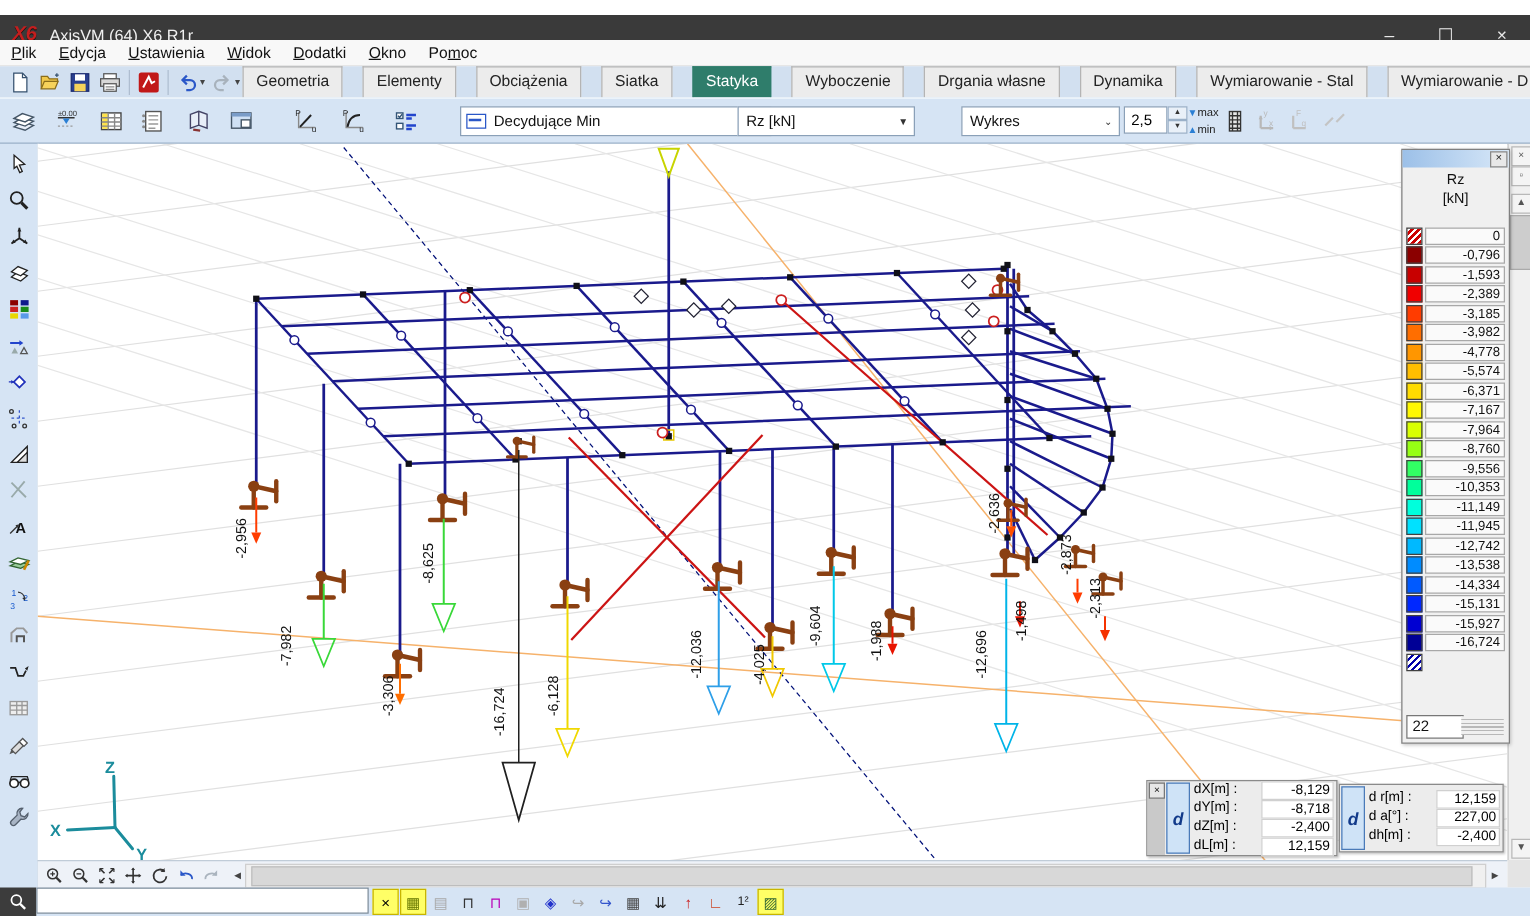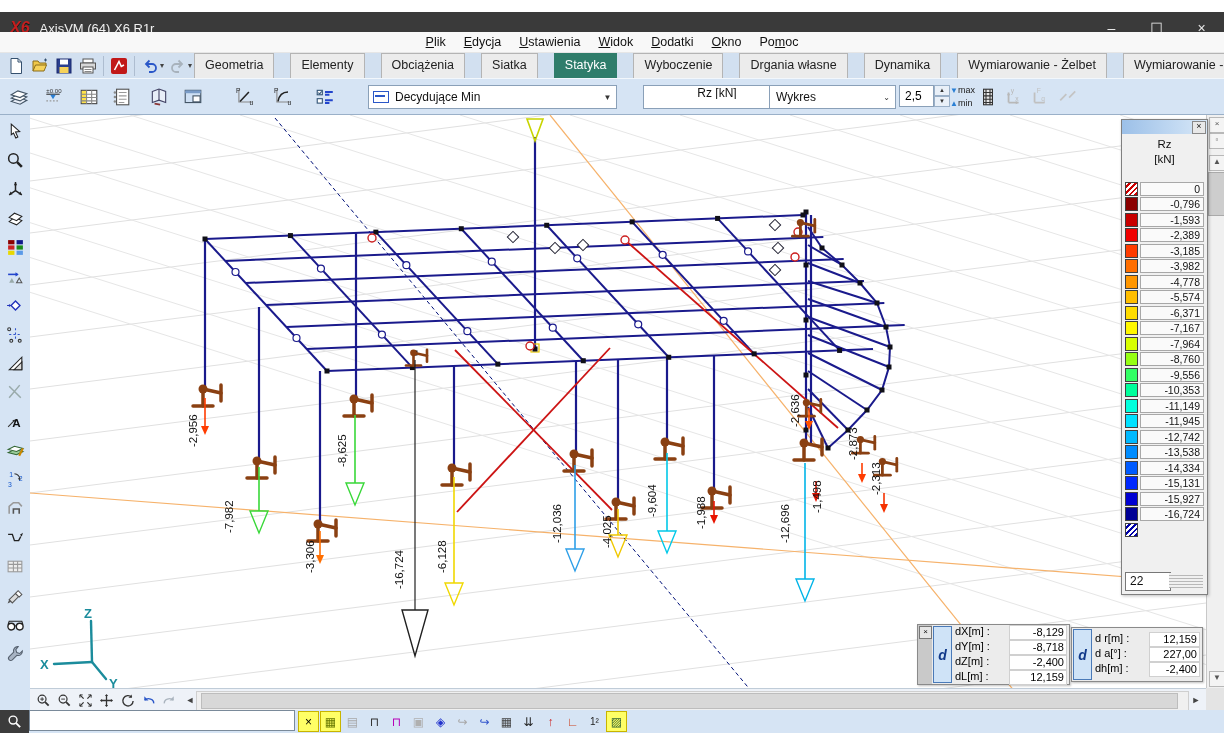--- a/index.html
+++ b/index.html
@@ -8,21 +8,21 @@
   
   #titlebar{left:0;top:0;width:1224px;height:32px;background:#3a3a3a;display:flex;align-items:center;color:#eee;margin-top:12px;}
   #logo{font-weight:bold;font-style:italic;color:#c41e1e;font-size:16px;margin-left:10px;
     text-shadow:0 1px 0 #111;}
   #wintitle{font-size:13px;margin-left:10px;color:#f0f0f0;}
   #wincontrols{margin-left:auto;display:flex;height:32px;}
   .wbtn{width:45px;height:32px;display:flex;align-items:center;justify-content:center;
     color:#e8e8e8;font-size:14px;cursor:default;}
   
   #menubar{left:0;top:32px;width:1224px;height:20px;background:#f8f8f8;display:flex;
-    font-size:12.5px;color:#111;border-bottom:1px solid #e6e6e6;justify-content:center;}
+    font-size:12.5px;color:#111;border-bottom:1px solid #e6e6e6;}
   .menuitem{padding:0 9px;line-height:20px;}
   
   #row1{left:0;top:53px;width:1224px;height:25px;background:#d2e0f0;display:flex;}
   #filebar{display:flex;align-items:center;width:258px;padding-left:4px;}
   .tbico{width:24px;height:22px;display:flex;align-items:center;justify-content:center;}
   .tbico svg{width:18px;height:18px;}
   .drop{font-size:8px;color:#444;margin:0 2px 0 -2px;}
   .vsep{width:1px;height:20px;background:#aebdd0;margin:0 3px;}
   #tabs{display:flex;align-items:flex-end;flex:1;}
   .tab{height:24px;line-height:23px;background:#ececec;border:1px solid #b4b4b4;border-bottom:none;
@@ -187,34 +187,33 @@
     </div>
   <div id="tabs">
       <div class="tab">Geometria</div>
       <div class="tab">Elementy</div>
       <div class="tab">Obciążenia</div>
       <div class="tab">Siatka</div>
       <div class="tab active">Statyka</div>
       <div class="tab">Wyboczenie</div>
       <div class="tab">Drgania własne</div>
       <div class="tab">Dynamika</div>
-      <div class="tab">Wymiarowanie - Żelbet</div>
       <div class="tab">Wymiarowanie - Stal</div>
       <div class="tab">Wymiarowanie - D</div>
     </div>
 
 </div>
 
 <div id="toolbar2" class="abs">
   <div class="combo" id="combo1" style="left:368px;width:247px;">
     <span class="cicon"></span>
     <span class="ctext">Decydujące Min</span>
     <span class="arr">▼</span>
   </div>
-  <div class="combo" id="combo2" style="left:643px;width:140px;flex-direction:column;">
+  <div class="combo" id="combo2" style="left:590px;width:140px;">
     <span class="ctext">Rz [kN]</span>
     <span class="arr">▼</span>
   </div>
   <div class="combo" id="combo3" style="left:769px;width:125px;">
     <span class="ctext">Wykres</span>
     <span class="arr">⌄</span>
   </div>
   <div id="spinner" style="left:899px;">
     <div id="spinval">2,5</div>
     <div id="spinarr">

